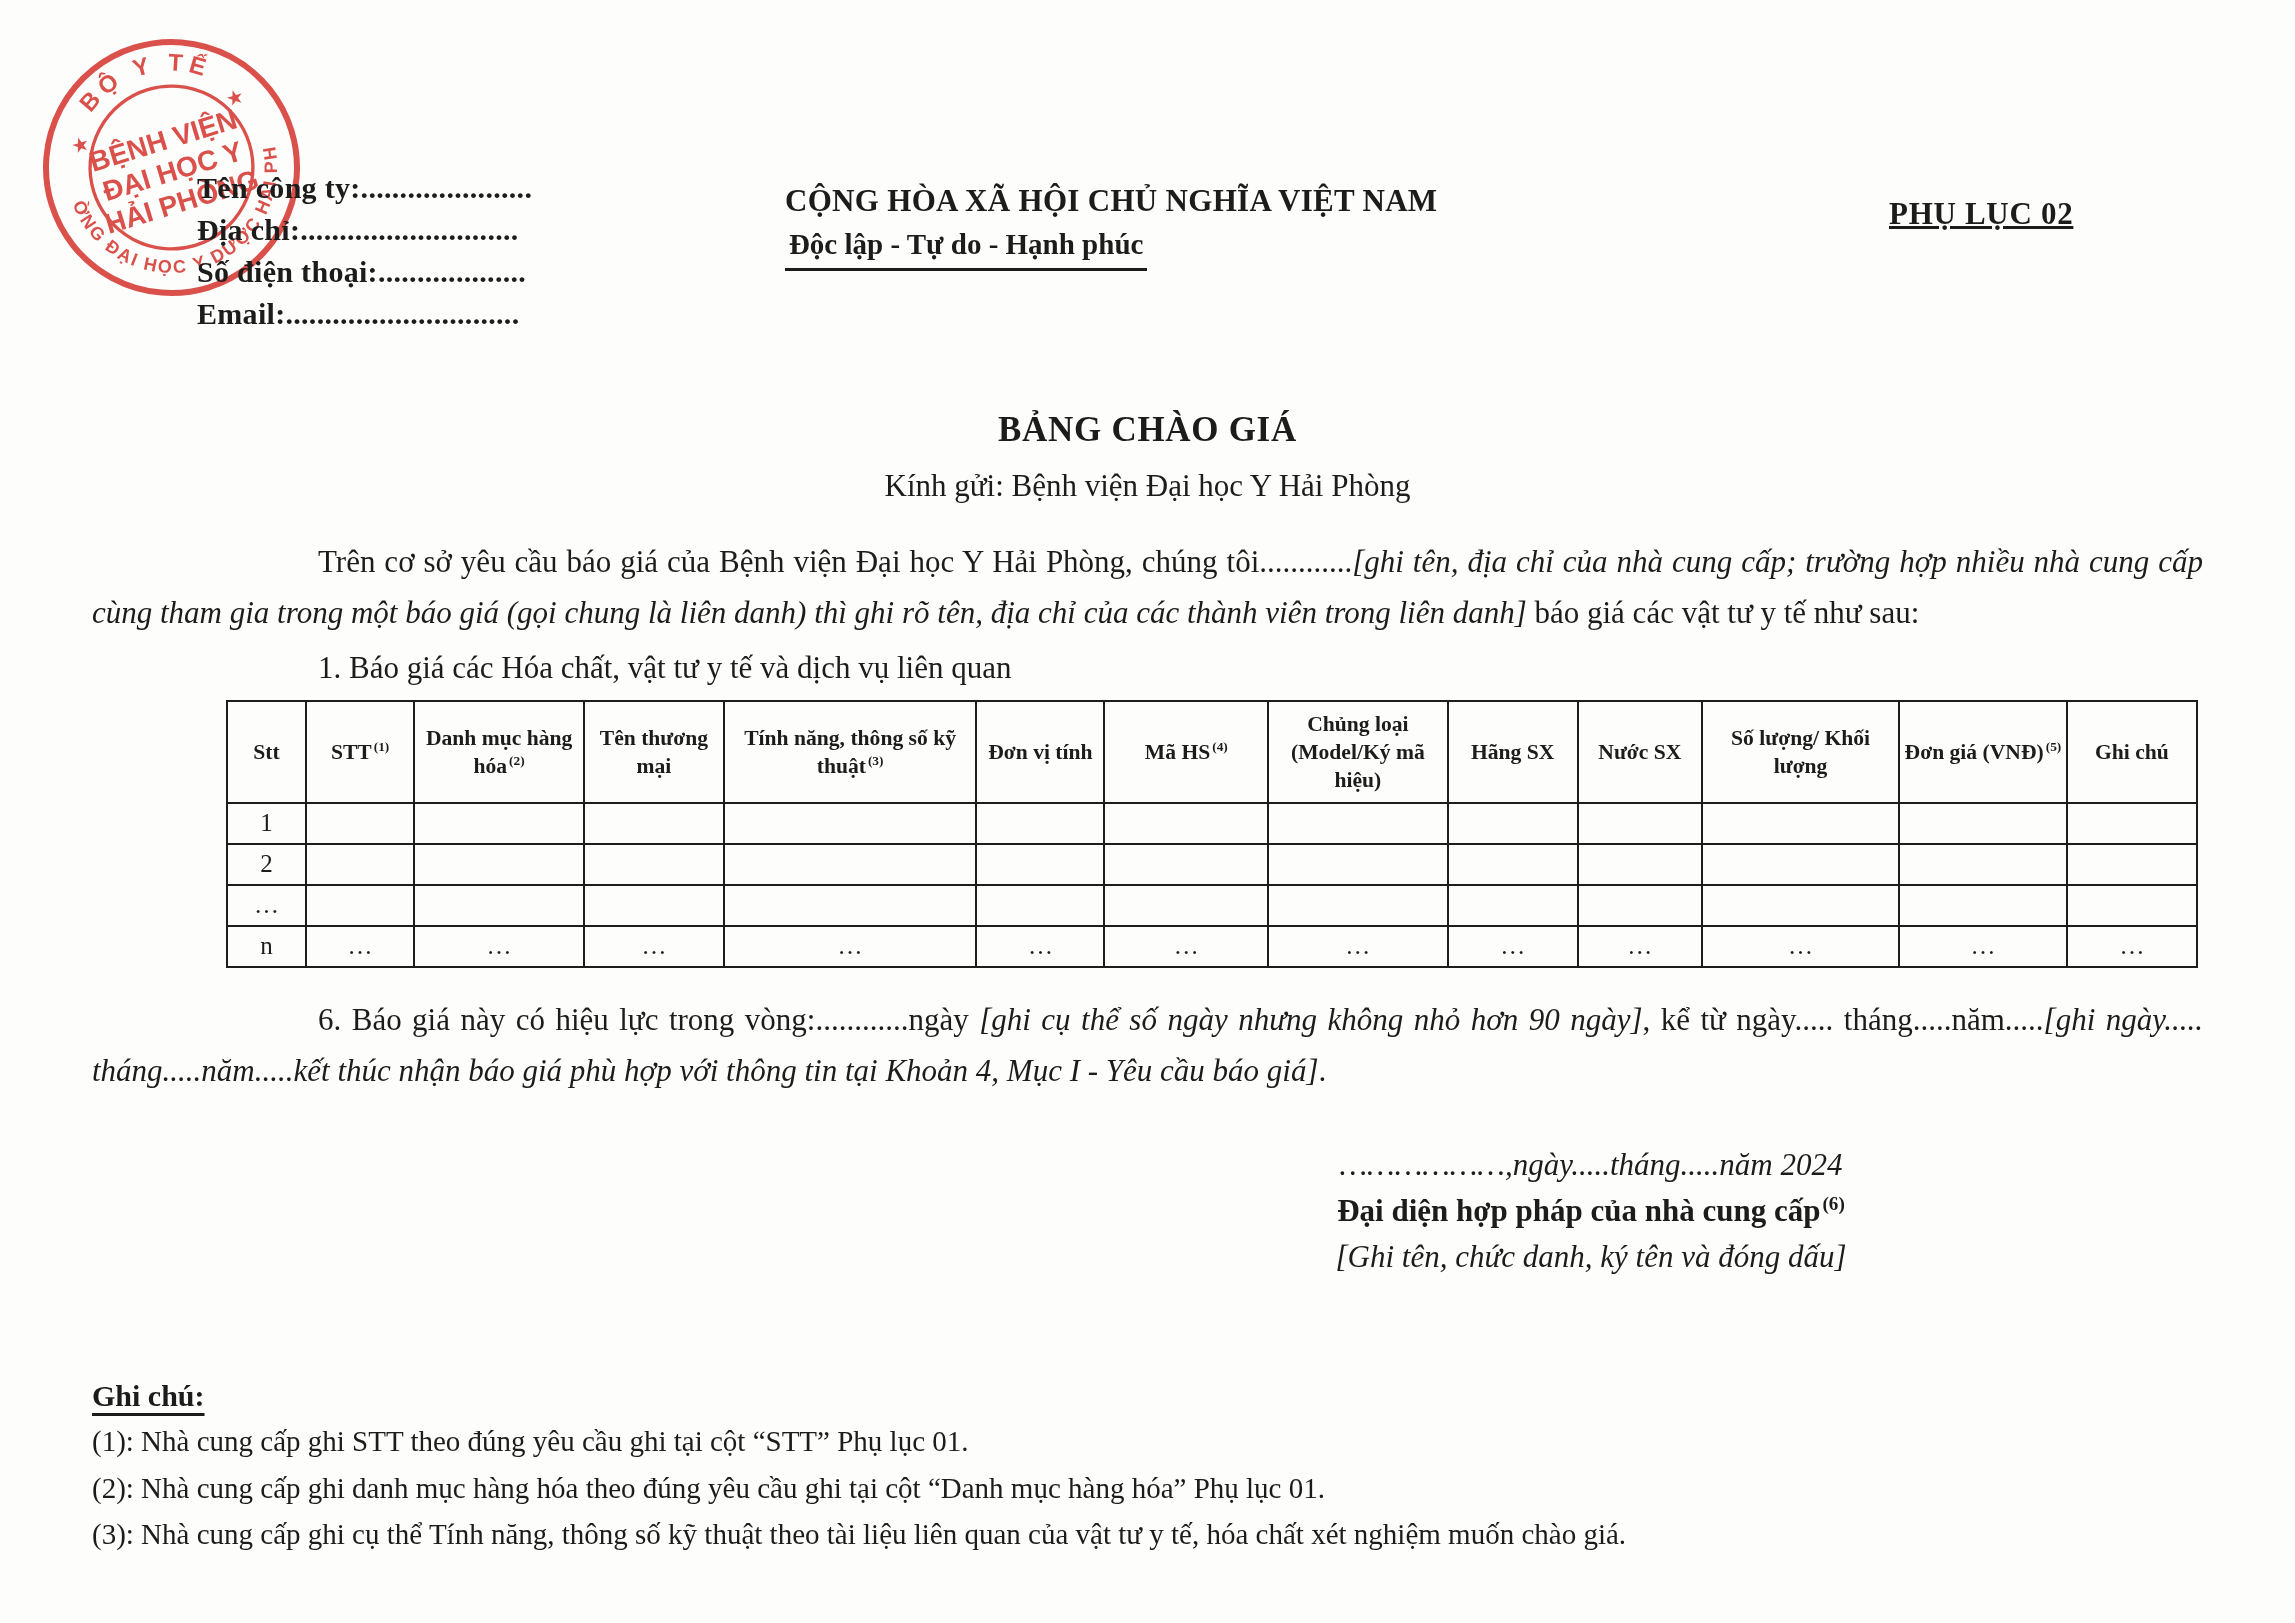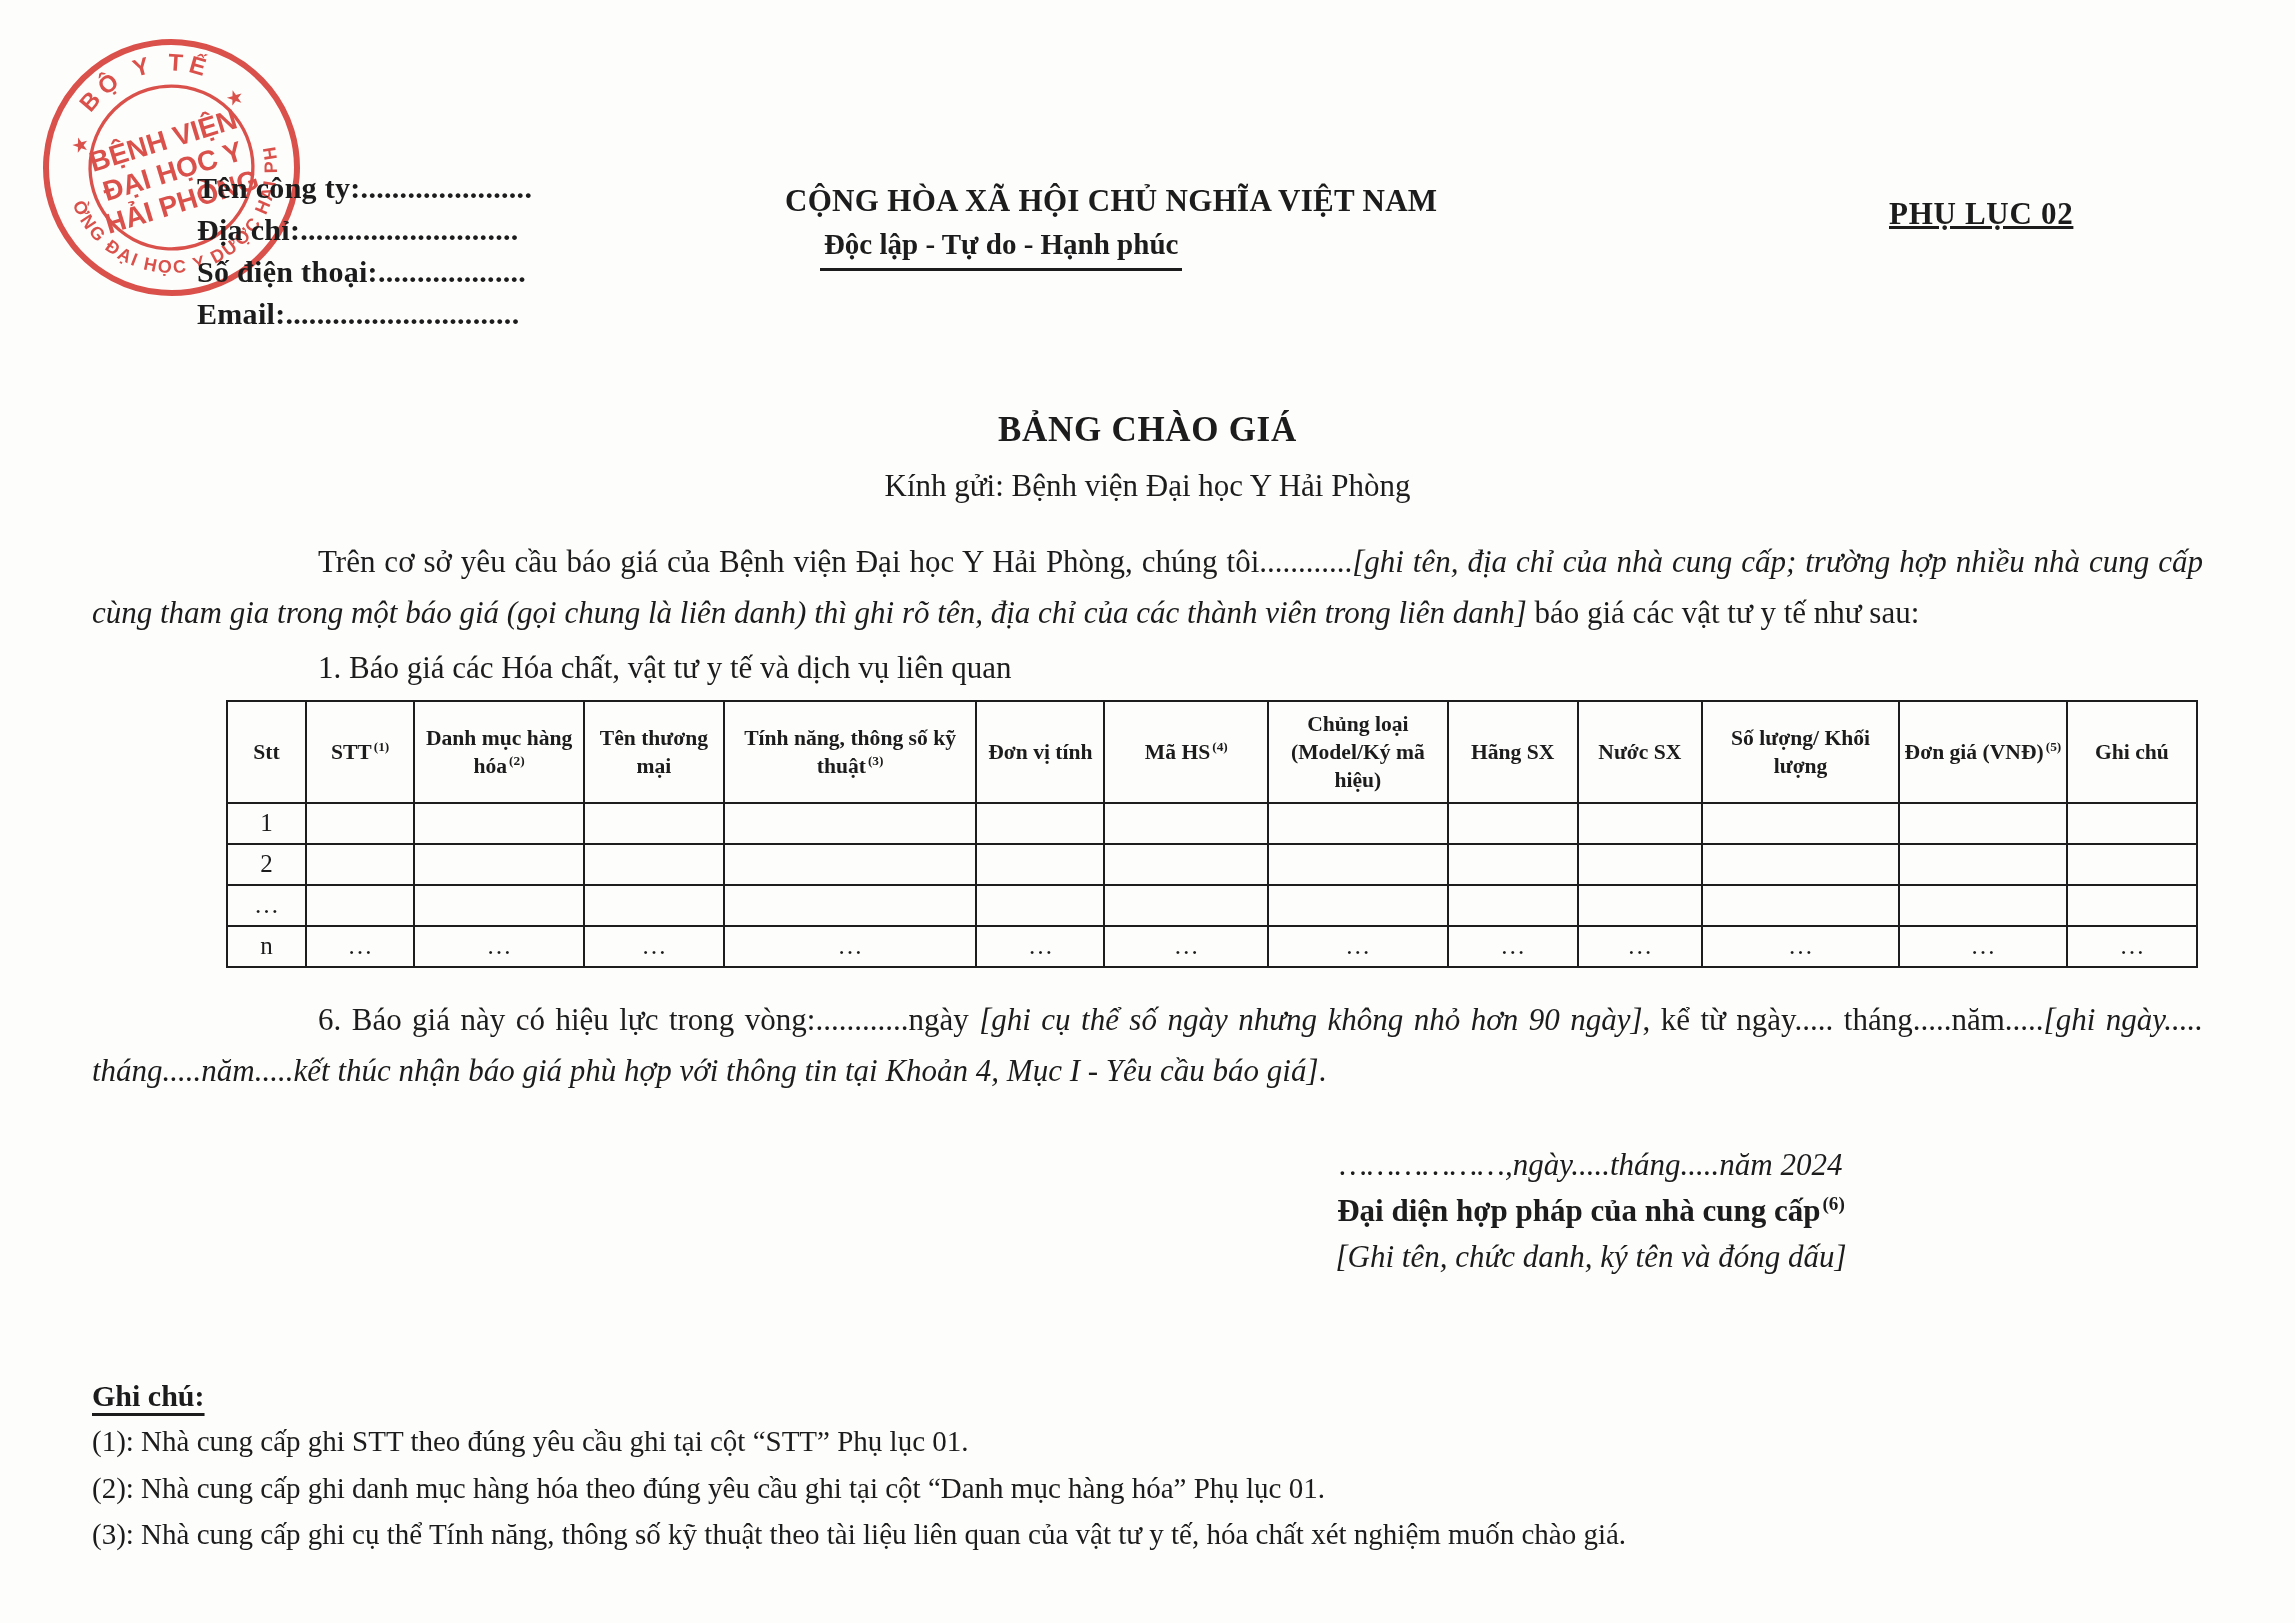--- a/index.html
+++ b/index.html
@@ -12,21 +12,21 @@
     overflow:hidden;
   }
   .content{position:relative;padding:36px 92px 0 92px;z-index:1;}
 
   
   .hdr{display:flex;align-items:flex-start;}
   .hdr-left{width:693px;padding-top:131px;padding-left:105px;box-sizing:border-box;}
   .company-line{font-weight:bold;font-size:30px;line-height:42px;letter-spacing:0.3px;}
   .hdr-center{flex:1;text-align:left;padding-top:147px;}
   .nat1{font-weight:bold;font-size:31px;letter-spacing:0.3px;}
-  .nat2{font-weight:bold;font-size:29px;margin-top:9.2px;display:inline-block;border-bottom:3.3px solid #1c1c1c;padding:0 3.9px 6.5px 3.9px;margin-left:35px;}
+  .nat2{font-weight:bold;font-size:29px;margin-top:9.2px;display:inline-block;border-bottom:3.3px solid #1c1c1c;padding:0 3.9px 6.5px 3.9px;}
   .hdr-right{width:314px;text-align:left;padding-top:160px;}
   .appendix{font-weight:bold;font-size:31px;letter-spacing:0.7px;text-decoration:underline;}
 
   
   .stamp{position:absolute;left:38px;top:34px;width:267px;height:267px;z-index:0;transform:rotate(-17deg);opacity:.92;}
 
   
   .title-wrap{text-align:center;margin-top:75px;}
   .doc-title{font-weight:bold;font-size:35px;letter-spacing:0.7px;}
   .recipient{font-size:31px;margin-top:18.3px;}

